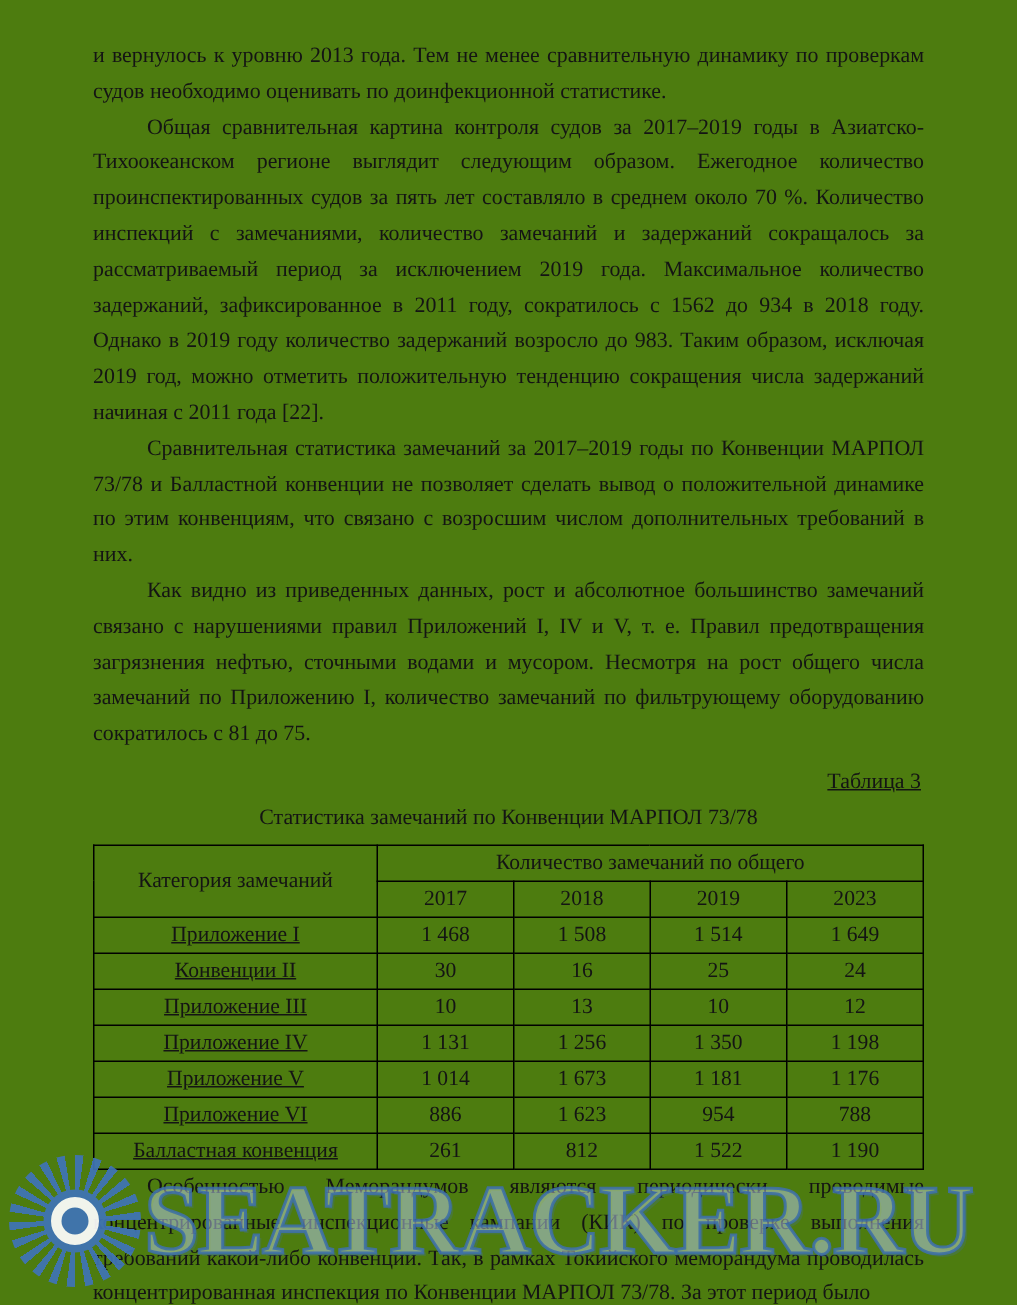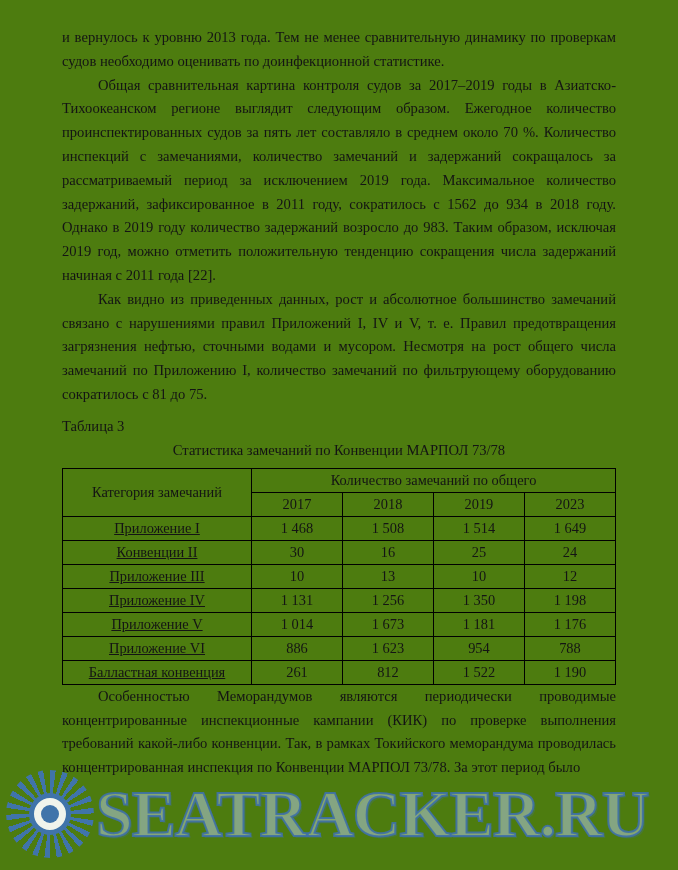--- a/index.html
+++ b/index.html
@@ -20,23 +20,24 @@
   p.para {
     margin:0;
     font-size:14.6px;
     line-height:23.8px;
     text-align:justify;
   }
   p.indent { text-indent:36px; }
 
   .table-label {
     margin:8px 2px 2px 0;
-    text-align:left;
+    text-align:right;
     font-size:14.6px;
     line-height:22px;
+    text-decoration:underline;
   }
   .table-caption {
     margin:2px 0 7px 0;
     text-align:center;
     font-size:14.6px;
     line-height:22px;
   }
   table.remarks {
     width:100%;
     border-collapse:collapse;
@@ -113,20 +114,21 @@
   }
 </style>
 </head>
 <body>
 
 <div class="page">
   <div class="content">
 
     <p class="para">и вернулось к уровню 2013 года. Тем не менее сравнительную динамику по проверкам судов необходимо оценивать по доинфекционной статистике.</p>
     <p class="para indent">Общая сравнительная картина контроля судов за 2017–2019 годы в Азиатско-Тихоокеанском регионе выглядит следующим образом. Ежегодное количество проинспектированных судов за пять лет составляло в среднем около 70 %. Количество инспекций с замечаниями, количество замечаний и задержаний сокращалось за рассматриваемый период за исключением 2019 года. Максимальное количество задержаний, зафиксированное в 2011 году, сократилось с 1562 до 934 в 2018 году. Однако в 2019 году количество задержаний возросло до 983. Таким образом, исключая 2019 год, можно отметить положительную тенденцию сокращения числа задержаний начиная с 2011 года [22].</p>
+    <p class="para indent">Сравнительная статистика замечаний за 2017–2019 годы по Конвенции МАРПОЛ 73/78 и Балластной конвенции не позволяет сделать вывод о положительной динамике по этим конвенциям, что связано с возросшим числом дополнительных требований в них.</p>
     <p class="para indent">Как видно из приведенных данных, рост и абсолютное большинство замечаний связано с нарушениями правил Приложений I, IV и V, т. е. Правил предотвращения загрязнения нефтью, сточными водами и мусором. Несмотря на рост общего числа замечаний по Приложению I, количество замечаний по фильтрующему оборудованию сократилось с 81 до 75.</p>
 
     <div class="table-label">Таблица 3</div>
     <div class="table-caption">Статистика замечаний по Конвенции МАРПОЛ 73/78</div>
 
     <table class="remarks">
       <tbody>
         <tr>
           <th class="cat-head" rowspan="2">Категория замечаний</th>
           <th colspan="4">Количество замечаний по общего</th>

